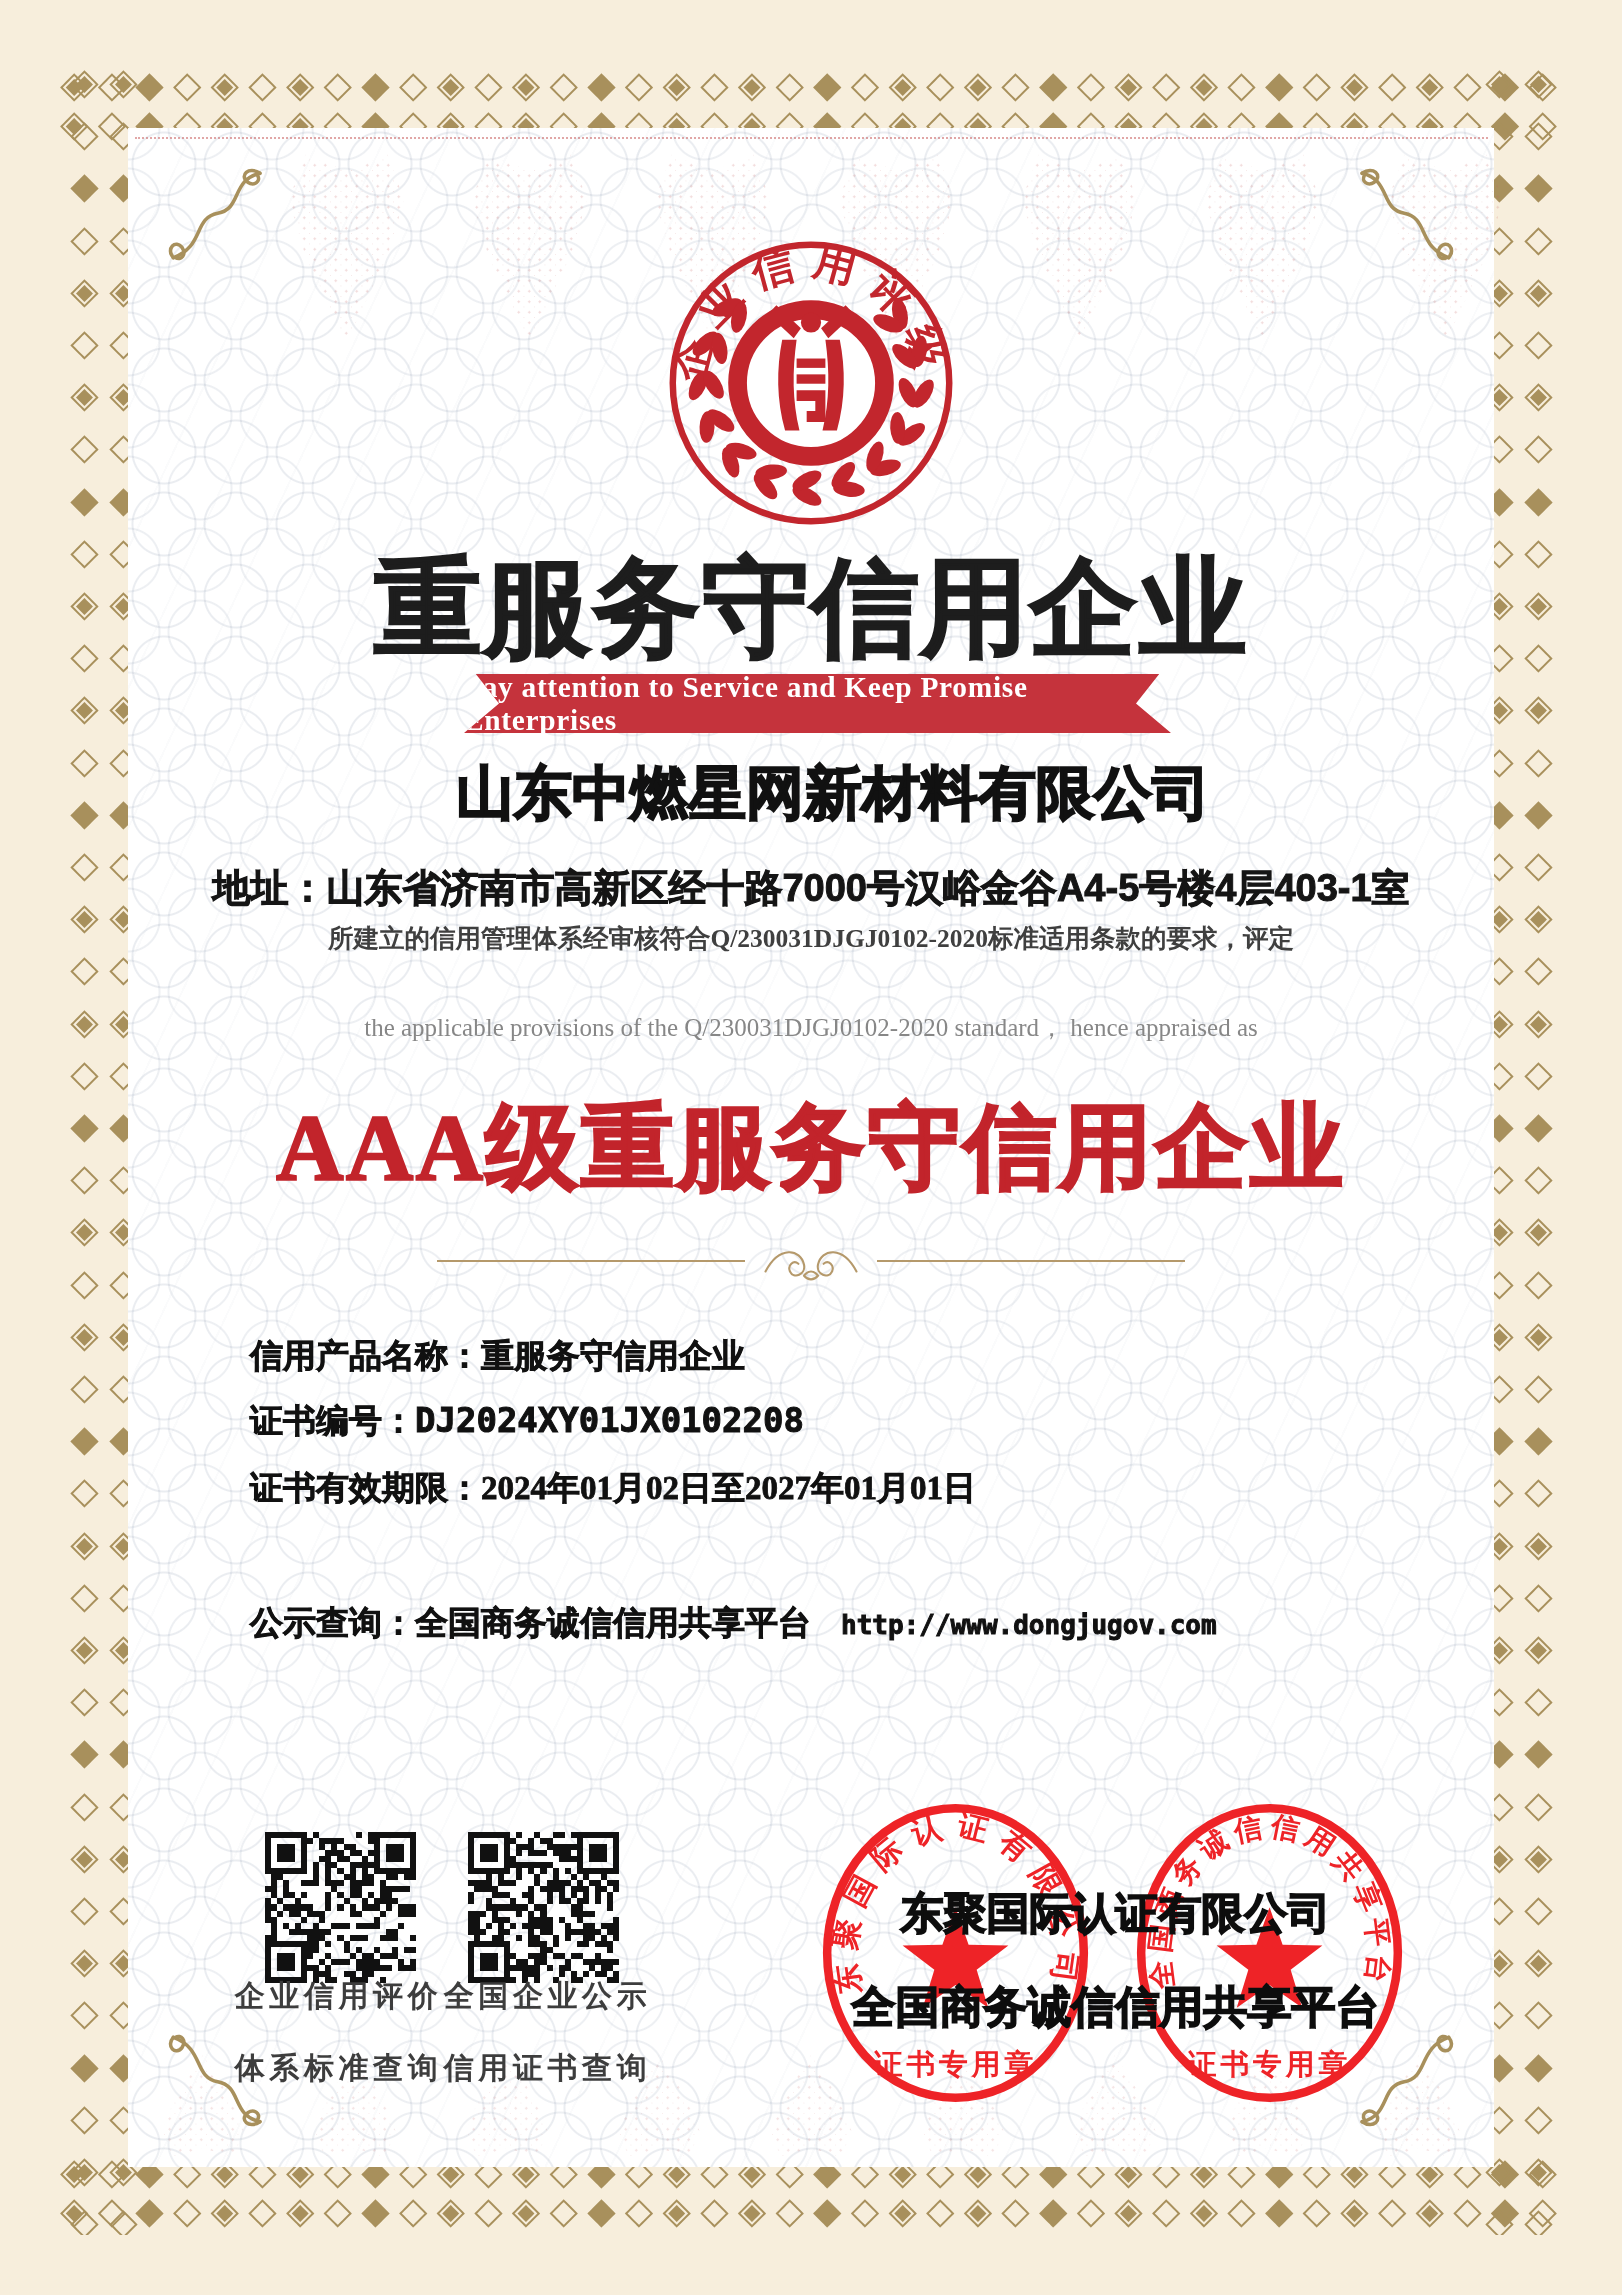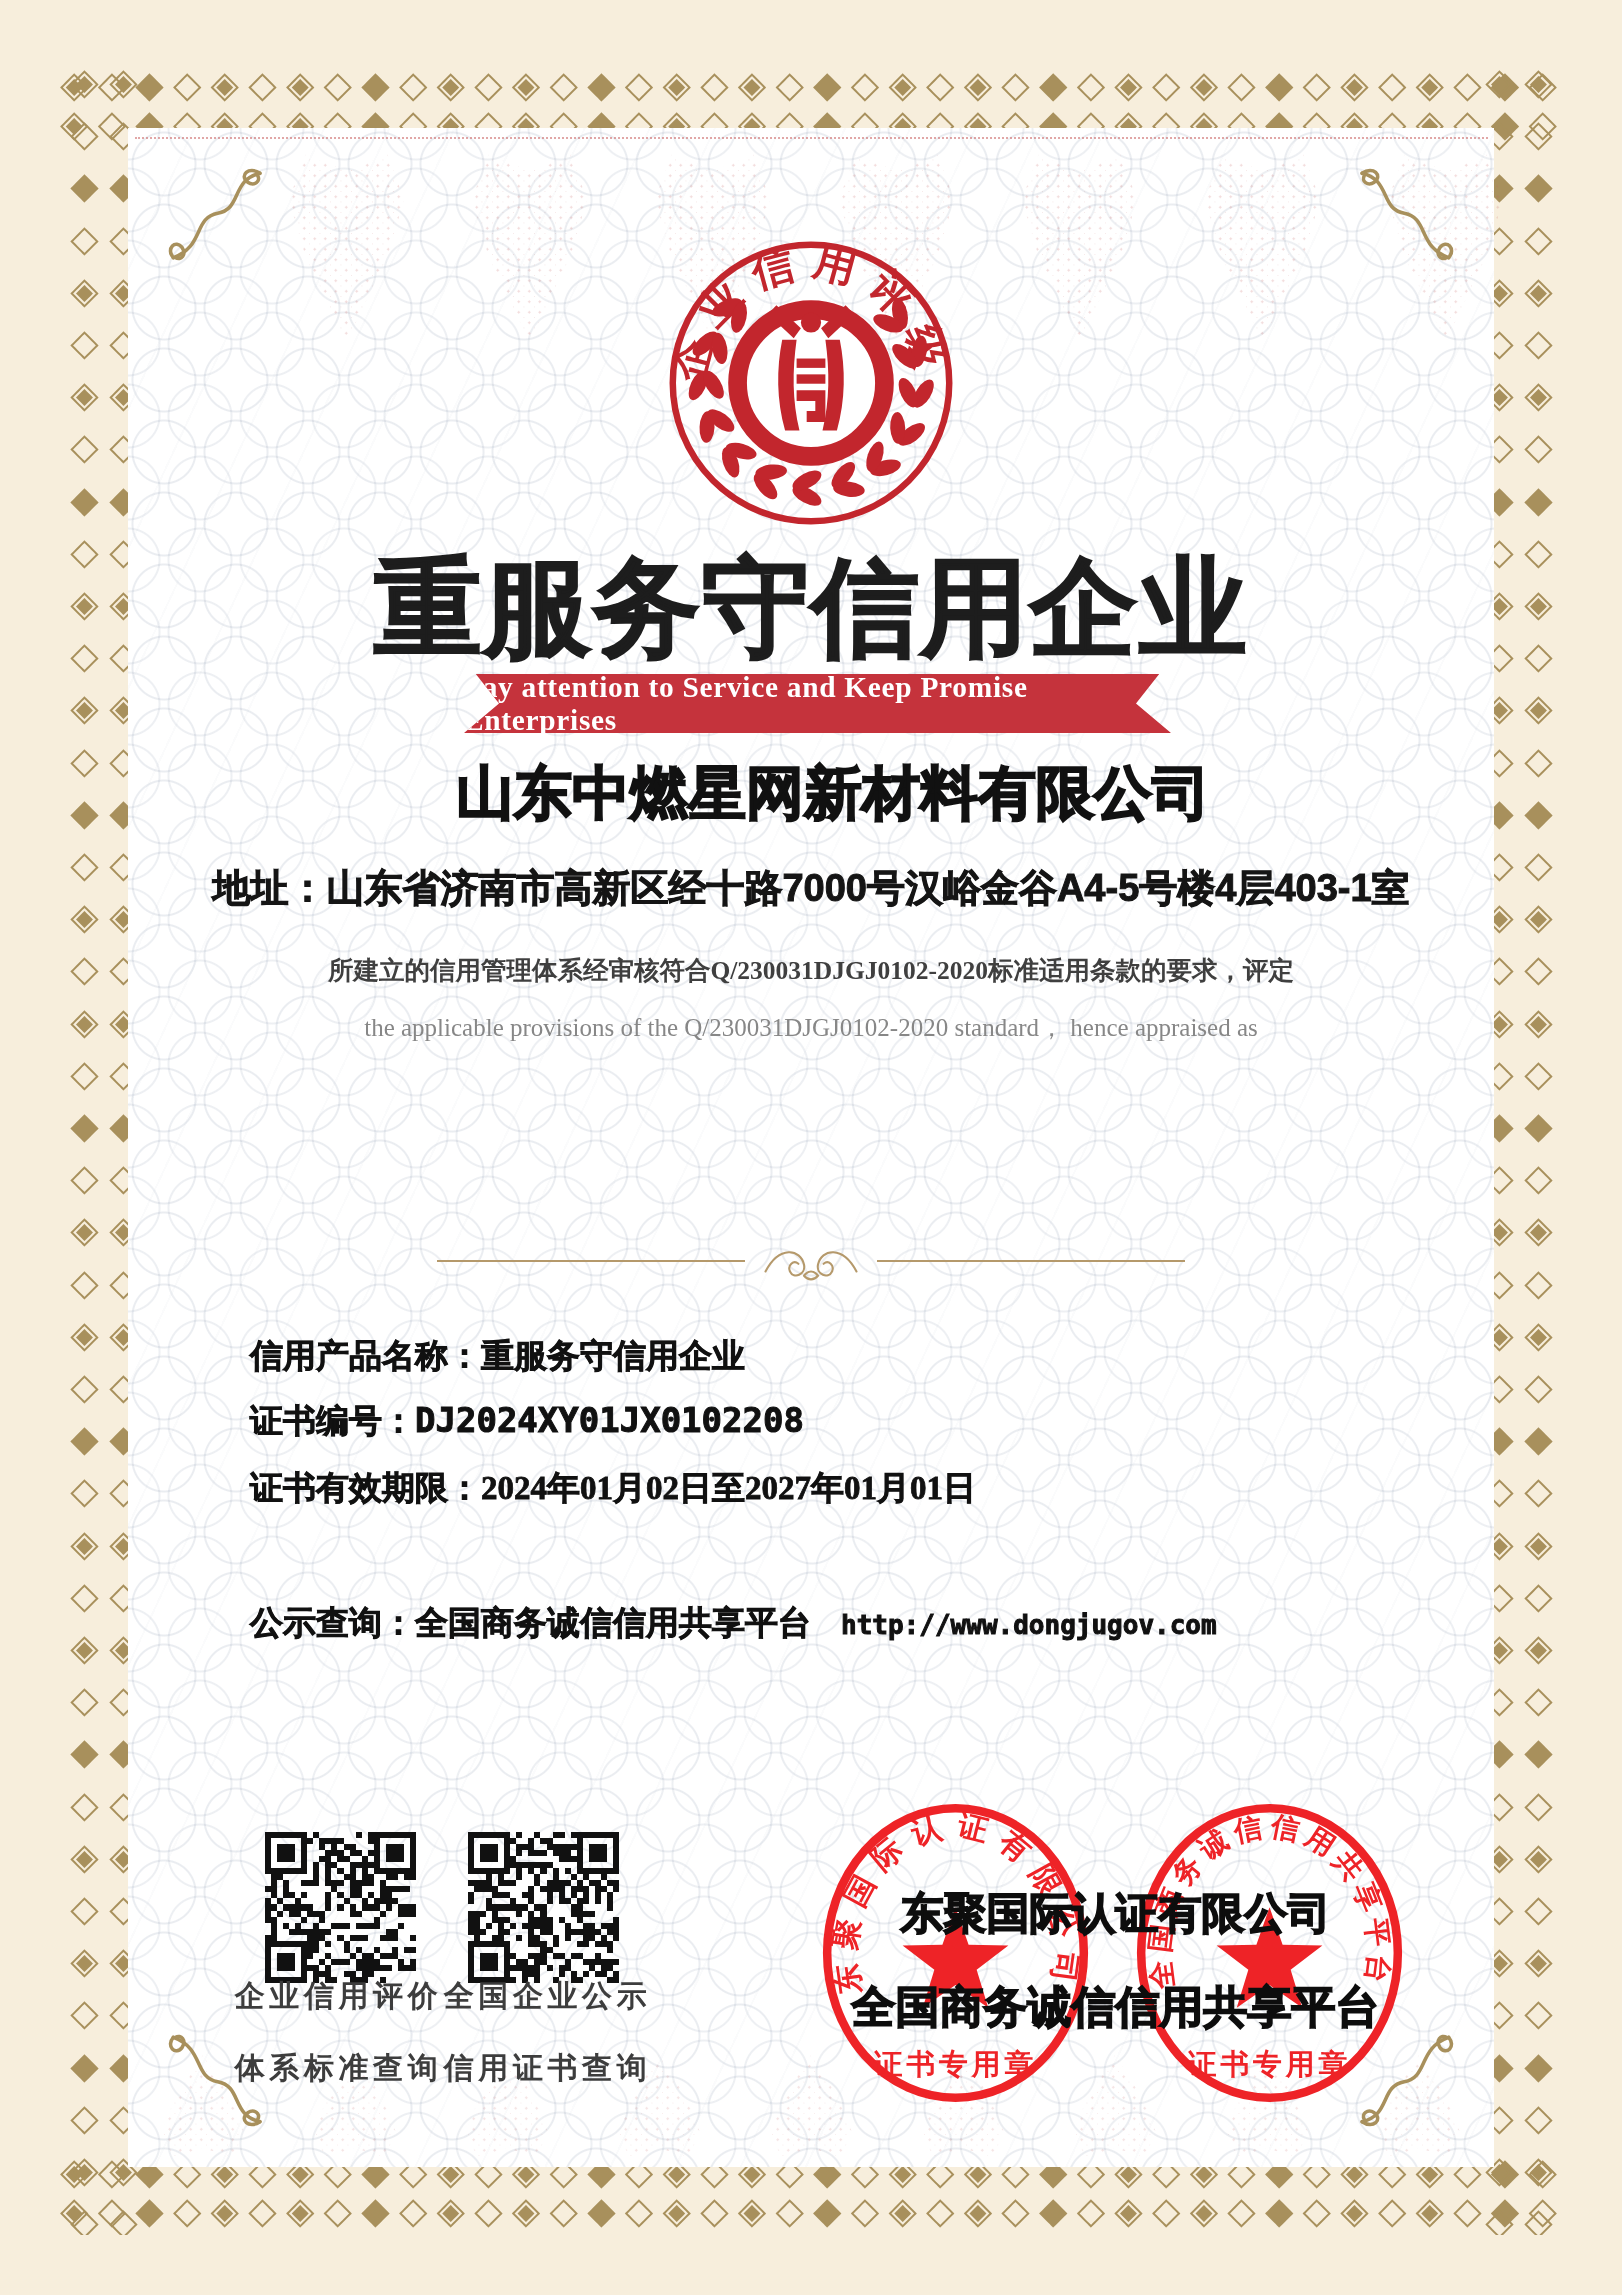--- a/index.html
+++ b/index.html
@@ -44,21 +44,21 @@
     display:flex;align-items:center;justify-content:center;}
   .ribbon span{color:#ffffff;font-size:29.4px;font-weight:bold;letter-spacing:0.7px;}
   .company{position:absolute;left:0;width:100%;top:629px;text-align:center;font-size:58px;line-height:72px;
            font-weight:900;color:#111;-webkit-text-stroke:2px #111;
            font-family:"Liberation Sans","DejaVu Sans",sans-serif;margin-left:22px;}
   .address{position:absolute;left:0;width:100%;top:736px;text-align:center;font-size:38px;line-height:48px;
            font-weight:bold;color:#151515;-webkit-text-stroke:1px #151515;
            font-family:"Liberation Sans","DejaVu Sans",sans-serif;}
   
   .stmt{position:absolute;left:65px;right:65px;text-align:center;}
-  .stmt-zh{top:793px;font-size:25.5px;color:#3f3f3f;font-weight:bold;margin-top:32px;}
+  .stmt-zh{top:793px;font-size:25.5px;color:#3f3f3f;font-weight:bold;}
   .stmt-en{font-size:25px;color:#878787;}
   .stmt-en1{top:842px;} .stmt-en2{top:883px;}
   
   .award{position:absolute;left:0;width:100%;top:961px;text-align:center;font-size:93px;line-height:118px;
          font-weight:900;color:#c2242b;-webkit-text-stroke:2.3px #c2242b;letter-spacing:2.6px;}
   
   .divider{position:absolute;left:0;width:100%;top:1097px;height:72px;display:flex;align-items:center;justify-content:center;gap:17px;}
   .dline{display:block;width:308px;height:2px;background:#b5996b;}
   
   .drow{position:absolute;left:122px;right:79px;height:50px;font-size:33px;line-height:50px;color:#111;white-space:nowrap;}
@@ -227,20 +227,21 @@
     <div class="ribbon">
       <span>Pay attention to Service and Keep Promise Enterprises</span>
     </div>
 
     <div class="company">山东中燃星网新材料有限公司</div>
     <div class="address">地址：山东省济南市高新区经十路7000号汉峪金谷A4-5号楼4层403-1室</div>
 
     <div class="stmt stmt-zh">所建立的信用管理体系经审核符合Q/230031DJGJ0102-2020标准适用条款的要求，评定</div>
     <div class="stmt stmt-en stmt-en2">the applicable provisions of the  Q/230031DJGJ0102-2020 standard， hence appraised as</div>
 
+    <div class="award">AAA级重服务守信用企业</div>
 
     <div class="divider">
       <span class="dline"></span>
       <svg width="98" height="52" viewBox="0 0 140 70">
         <g fill="none" stroke="#b5996b" stroke-width="3" stroke-linecap="round">
           <path d="M5,50 C25,12 55,18 60,40 C63,55 45,61 40,50 C36,41 45,33 52,39"></path>
           <path d="M135,50 C115,12 85,18 80,40 C77,55 95,61 100,50 C104,41 95,33 88,39"></path>
           <path d="M60,56 C66,48 74,48 80,56 C74,63 66,63 60,56"></path>
         </g>
       </svg>

